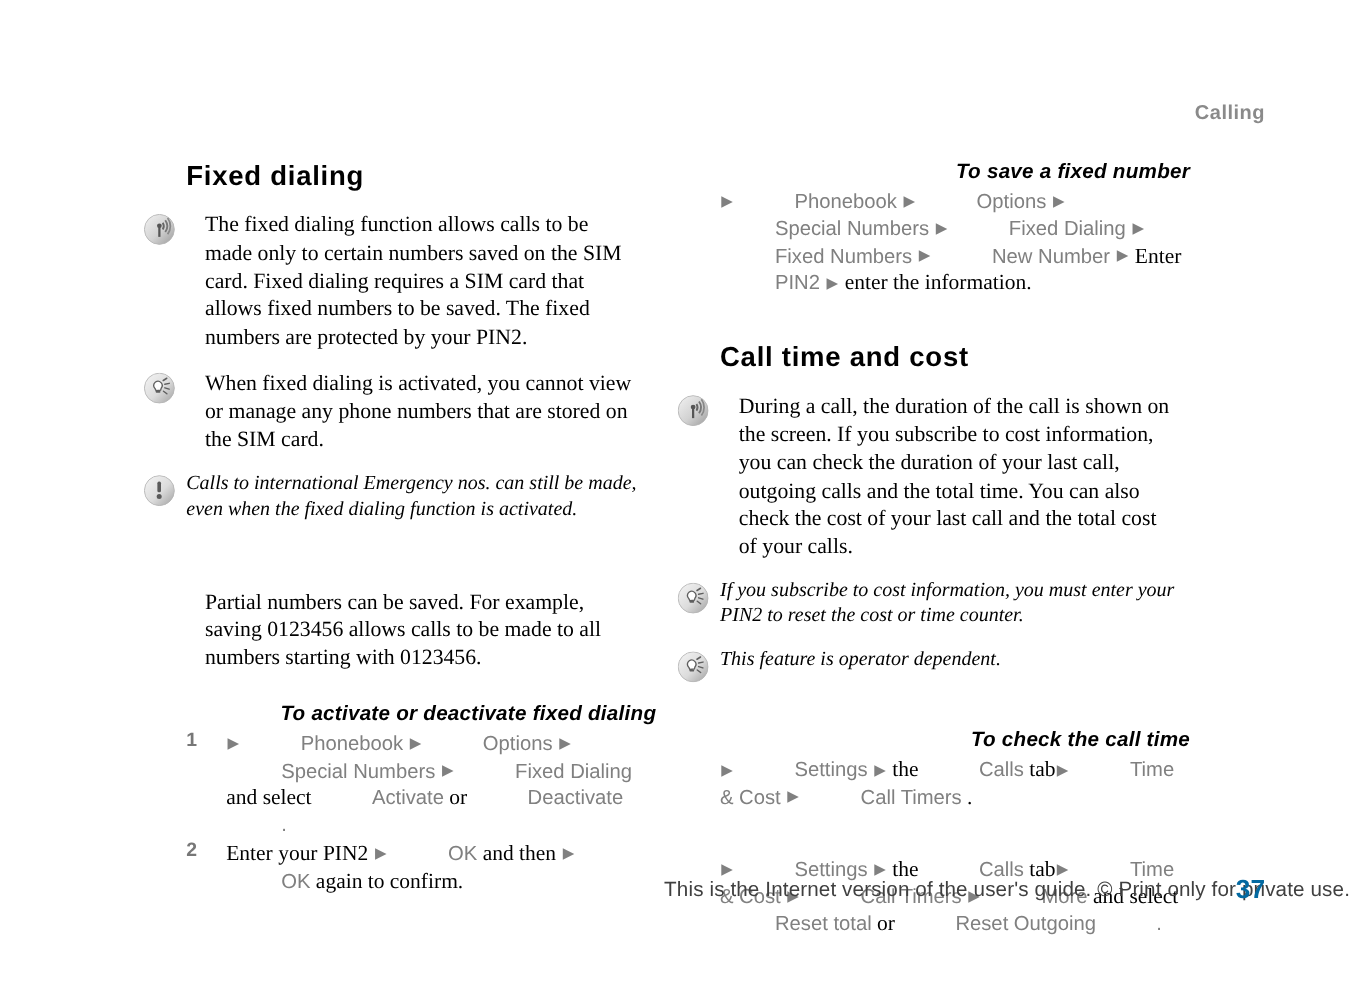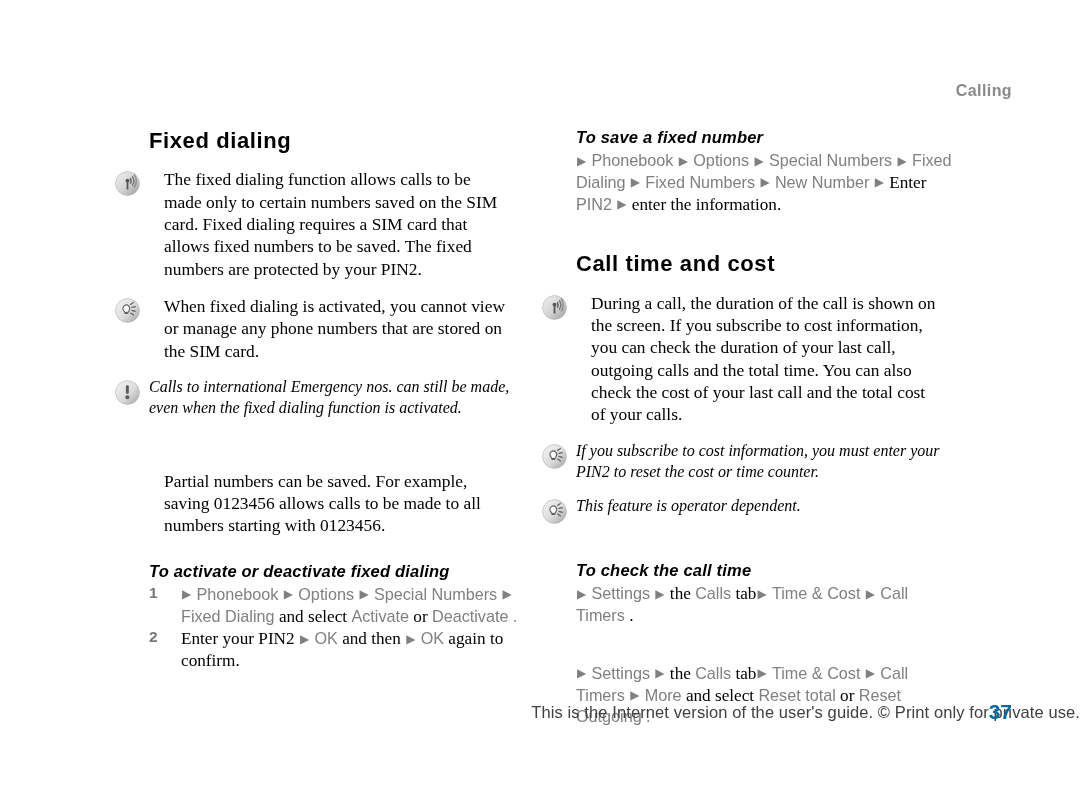--- a/index.html
+++ b/index.html
@@ -50,20 +50,21 @@
   }
   h2.sub-title {
     font-family: "Liberation Sans", "DejaVu Sans", sans-serif;
     font-weight: bold;
     font-style: italic;
     font-size: 16.5px;
     color: #000;
     margin: 0 0 3px 36px;
     line-height: 1.16;
     letter-spacing: 0.2px;
+    text-align: right;
   }
 
   
   .block {
     position: relative;
     margin: 0 0 14px 0;
     padding-left: 36px;
   }
   .block.noindent { padding-left: 36px; }
 
@@ -99,20 +100,21 @@
     margin: 0;
     font-size: 17.2px;
     line-height: 1.265;
     font-family: "Liberation Serif", "DejaVu Serif", serif;
     color: #000;
   }
   .m {
     font-family: "Liberation Sans", "DejaVu Sans", sans-serif;
     color: #808080;
     font-size: 16.2px;
+    margin-left: 44px;
   }
   .arrow {
     color: #808080;
     font-size: 12px;
     font-family: "DejaVu Sans", sans-serif;
     vertical-align: 1.5px;
     padding: 0 1px;
   }
 
   

